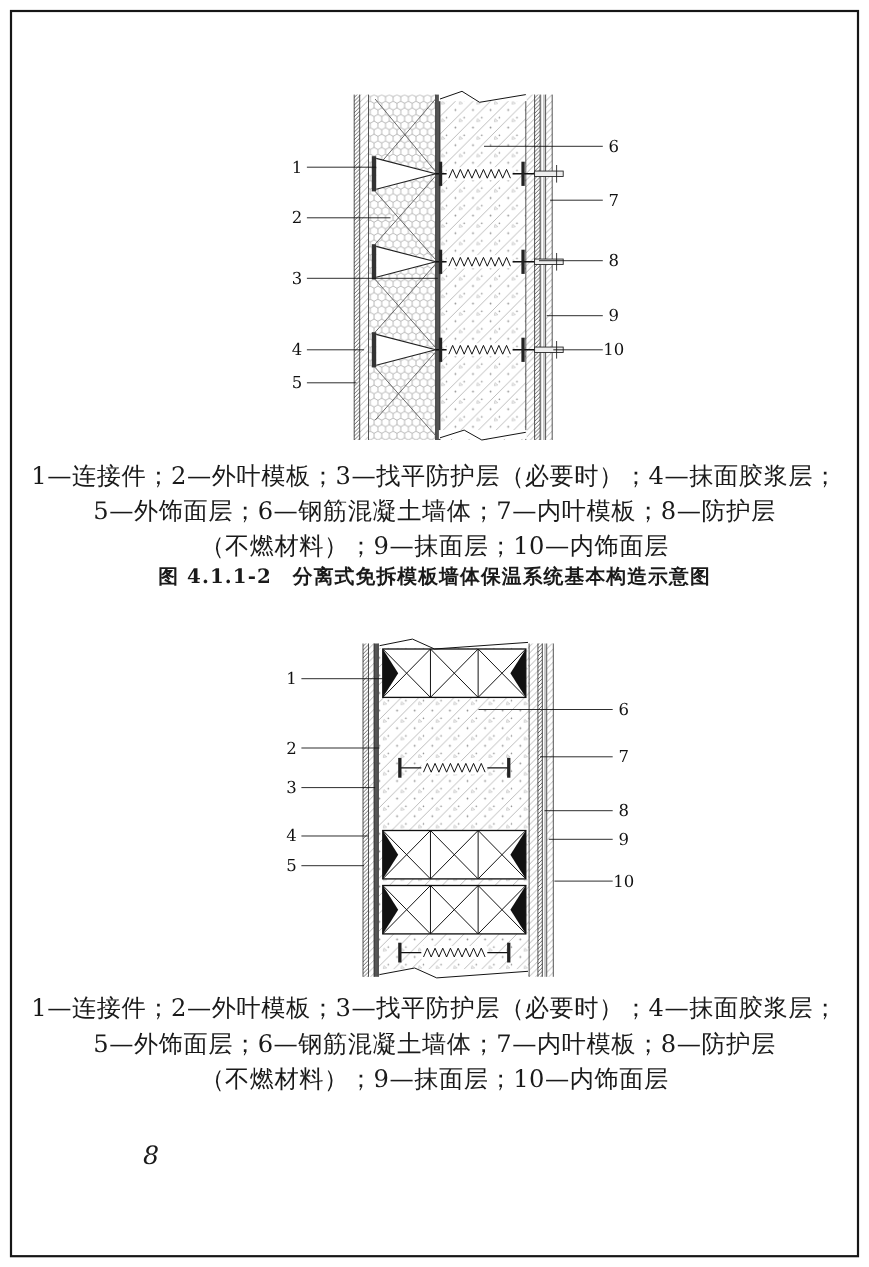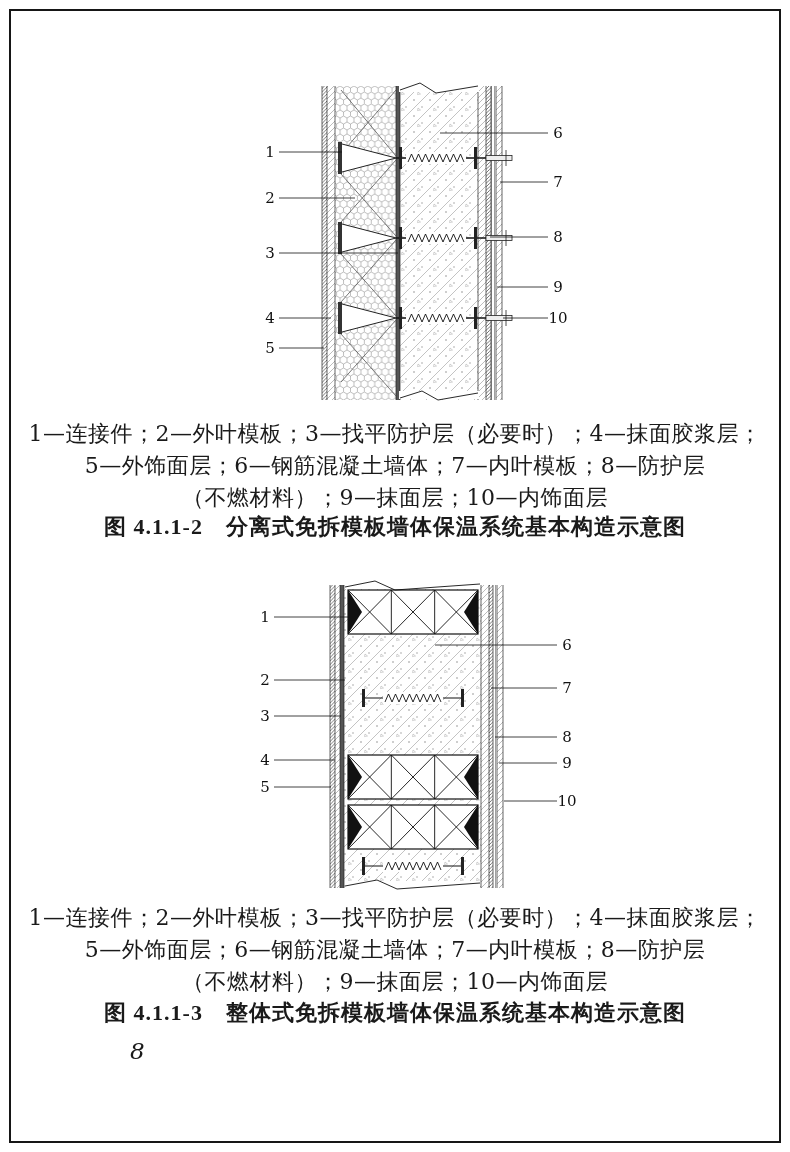--- a/index.html
+++ b/index.html
@@ -3,21 +3,21 @@
 <meta charset="utf-8">
 <style>
   html,body{margin:0;padding:0;background:#ffffff;}
   .page{
     position:relative;width:790px;height:1152px;background:#ffffff;
     font-family:"DejaVu Serif","Liberation Serif",serif;color:#1a1a1a;overflow:hidden;
   }
   .frame{position:absolute;inset:9px;border:2px solid #161616;pointer-events:none;}
   .legend{position:absolute;left:0;width:100%;text-align:center;}
   .legend p{margin:0;font-size:22px;line-height:32px;letter-spacing:.5px;}
-  .caption{position:absolute;left:0;width:100%;text-align:center;font-size:22px;font-weight:bold;letter-spacing:1px;font-family:Liberation Serif, serif;}
+  .caption{position:absolute;left:0;width:100%;text-align:center;font-size:18px;font-weight:bold;letter-spacing:1px;}
   .pageno{position:absolute;left:130px;top:1038px;font-style:italic;font-size:23px;}
   svg{position:absolute;}
   svg text{font-family:"DejaVu Serif","Liberation Serif",serif;font-size:15px;fill:#111;}
 </style>
 </head>
 <body>
 
 <div class="page">
   <div class="frame"></div>
 
@@ -235,16 +235,15 @@
       <text x="322" y="190" text-anchor="middle">9</text>
       <text x="322" y="228" text-anchor="middle">10</text>
     </g>
   </svg>
 
   <div class="legend" style="top:902px">
     <p>1—连接件；2—外叶模板；3—找平防护层（必要时）；4—抹面胶浆层；</p>
     <p>5—外饰面层；6—钢筋混凝土墙体；7—内叶模板；8—防护层</p>
     <p>（不燃材料）；9—抹面层；10—内饰面层</p>
   </div>
-  <div class="caption" style="top:998px">图 4.1.1-3　整体式免拆模板墙体保温系统基本构造示意图</div>
 
   <div class="pageno">8</div>
 </div>
 
 </body></html>

